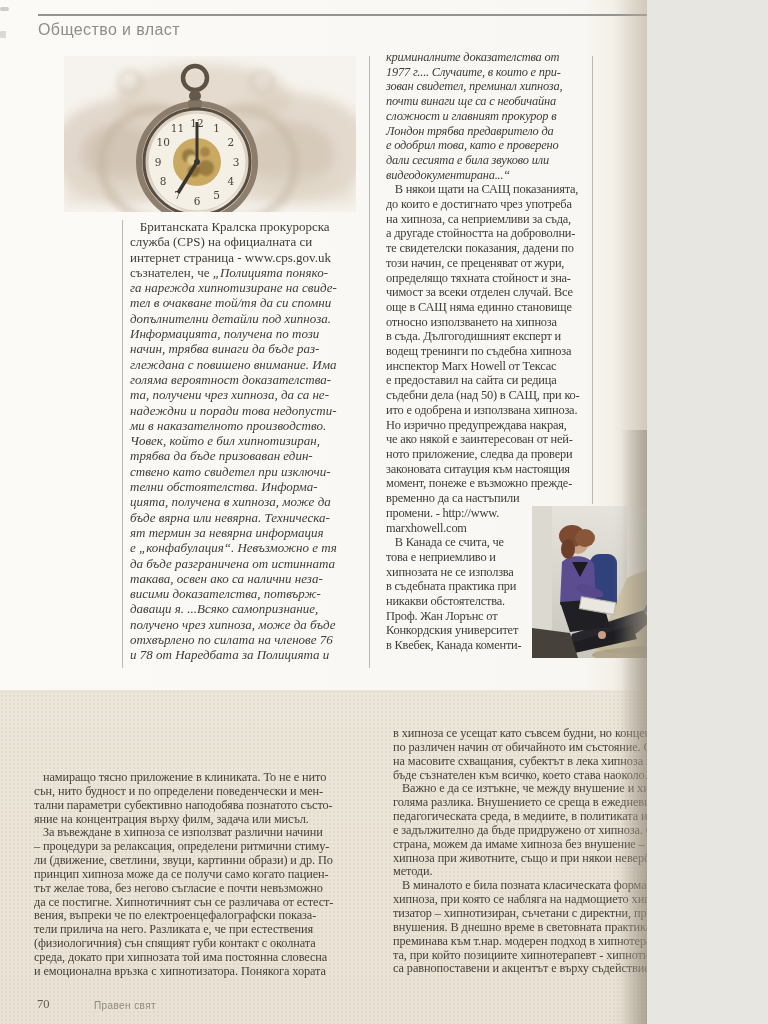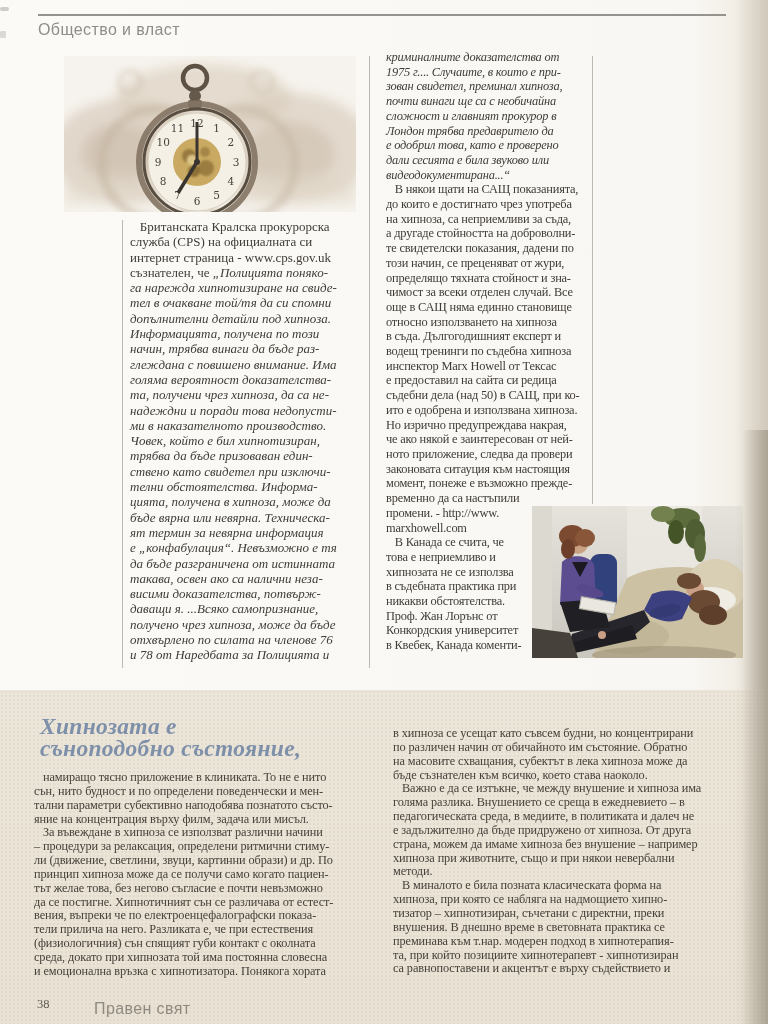--- a/index.html
+++ b/index.html
@@ -1,17 +1,17 @@
 <!DOCTYPE html>
 <html><head>
 <meta charset="utf-8">
 <style>
   html,body{margin:0;padding:0;}
   body{font-family:"Liberation Serif",serif;background:#e8e6e1;}
-  .page{position:relative;width:768px;height:1024px;overflow:hidden;
+  .page{position:relative;width:647px;height:1024px;overflow:hidden;
         background:linear-gradient(to right,#fbfaf7 0,#f9f7f3 90%,#f2eee6 96%,#e7e0d4 100%);}
   .abs{position:absolute;}
 
   
   .artifact-1{left:0;top:7px;width:9px;height:4px;background:#a9a7a3;opacity:.55;border-radius:2px;}
   .artifact-2{left:0;top:31px;width:6px;height:7px;background:#b3b1ad;opacity:.45;border-radius:1px;}
 
   
   .top-rule{left:38px;top:14px;width:688px;height:2px;background:#95938e;}
   .section-label{left:38px;top:21px;font-family:"Liberation Sans",sans-serif;font-size:16px;
@@ -39,21 +39,21 @@
                      linear-gradient(to bottom,#ece6da,#e9e2d4);
     background-size:4px 4px,100% 100%;}
   .feature-title{left:40px;top:716px;font-weight:bold;font-style:italic;font-size:23.5px;
                  line-height:21.5px;color:#7e90a9;white-space:pre-line;letter-spacing:.3px;}
   .feature-col{white-space:pre;font-size:12.3px;line-height:13.85px;color:#45413a;letter-spacing:-.1px;}
   .feature-left{left:34px;top:771px;width:352px;}
   .feature-right{left:393px;top:727px;width:352px;}
 
   
   .page-num{left:37px;top:997px;font-size:12.5px;color:#5e5a52;}
-  .magazine{left:62px;top:1000px;font-family:"Liberation Sans",sans-serif;font-size:16px;
+  .magazine{left:62px;top:1000px;font-family:"Liberation Sans",sans-serif;font-size:10px;
             color:#8f8a81;letter-spacing:.4px;padding-left:32px;}
 
   
   .edge-band{right:0;top:0;width:34px;height:1024px;
     background:linear-gradient(to right,rgba(187,178,162,0),rgba(187,178,162,.5));}
   .edge-band2{right:0;top:430px;width:26px;height:594px;
     background:linear-gradient(to right,rgba(134,126,110,0),rgba(134,126,110,.5));}
 </style>
 </head>
 <body>
@@ -160,21 +160,21 @@
 е „конфабулация“. Невъзможно е тя
 да бъде разграничена от истинната
 такава, освен ако са налични неза-
 висими доказателства, потвърж-
 даващи я. ...Всяко самопризнание,
 получено чрез хипноза, може да бъде
 отхвърлено по силата на членове 76
 и 78 от Наредбата за Полицията и</span></div>
 
   <div class="abs article-col article-col2"><span class="q">криминалните доказателства от
-1975 г.... Случаите, в които е при-
+1977 г.... Случаите, в които е при-
 зован свидетел, преминал хипноза,
 почти винаги ще са с необичайна
 сложност и главният прокурор в
 Лондон трябва предавритело да
 е одобрил това, като е проверено
 дали сесията е била звуково или
 видеодокументирана...“</span><span>
    В някои щати на САЩ показанията,
 до които е достигнато чрез употреба
 на хипноза, са неприемливи за съда,
@@ -250,22 +250,20 @@
     <ellipse cx="40" cy="30" rx="13" ry="11" fill="#7b4a31"></ellipse>
     <ellipse cx="53" cy="32" rx="10" ry="9" fill="#8a5639"></ellipse>
     <ellipse cx="36" cy="43" rx="7" ry="10" fill="#6d3f2a"></ellipse>
     <path d="M28,96 L70,93 L78,121 L38,126 Z" fill="#1f1f24"></path>
     <ellipse cx="58" cy="85" rx="14" ry="5" fill="#57488c" transform="rotate(18 58 85)"></ellipse>
     <rect x="48" y="93" width="35" height="12" fill="#e9e7e0" stroke="#b5b2a8" stroke-width="1" transform="rotate(10 62 100)"></rect>
     <path d="M0,122 L38,127 L46,152 L0,152 Z" fill="#46413a"></path>
   </svg>
 
   <div class="abs feature-panel"></div>
-  <div class="abs feature-title">Хипнозата е
-съноподобно състояние,</div>
   <div class="abs feature-col feature-right">в хипноза се усещат като съвсем будни, но концентрирани
 по различен начин от обичайното им състояние. Обратно
 на масовите схващания, субектът в лека хипноза може да
 бъде съзнателен към всичко, което става наоколо.
    Важно е да се изтъкне, че между внушение и хипноза има
 голяма разлика. Внушението се среща в ежедневието – в
 педагогическата среда, в медиите, в политиката и далеч не
 е задължително да бъде придружено от хипноза. От друга
 страна, можем да имаме хипноза без внушение – например
 хипноза при животните, също и при някои невербални
@@ -286,19 +284,19 @@
 ли (движение, светлини, звуци, картинни образи) и др. По
 принцип хипноза може да се получи само когато пациен-
 тът желае това, без негово съгласие е почти невъзможно
 да се постигне. Хипнотичният сън се различава от естест-
 вения, въпреки че по електроенцефалографски показа-
 тели прилича на него. Разликата е, че при естествения
 (физиологичния) сън спящият губи контакт с околната
 среда, докато при хипнозата той има постоянна словесна
 и емоционална връзка с хипнотизатора. Понякога хората</div>
 
-  <div class="abs page-num">38</div>
+  <div class="abs page-num">70</div>
   <div class="abs magazine">Правен свят</div>
 
   <div class="abs edge-band"></div>
   <div class="abs edge-band2"></div>
 
 </div>
 
 </body></html>

